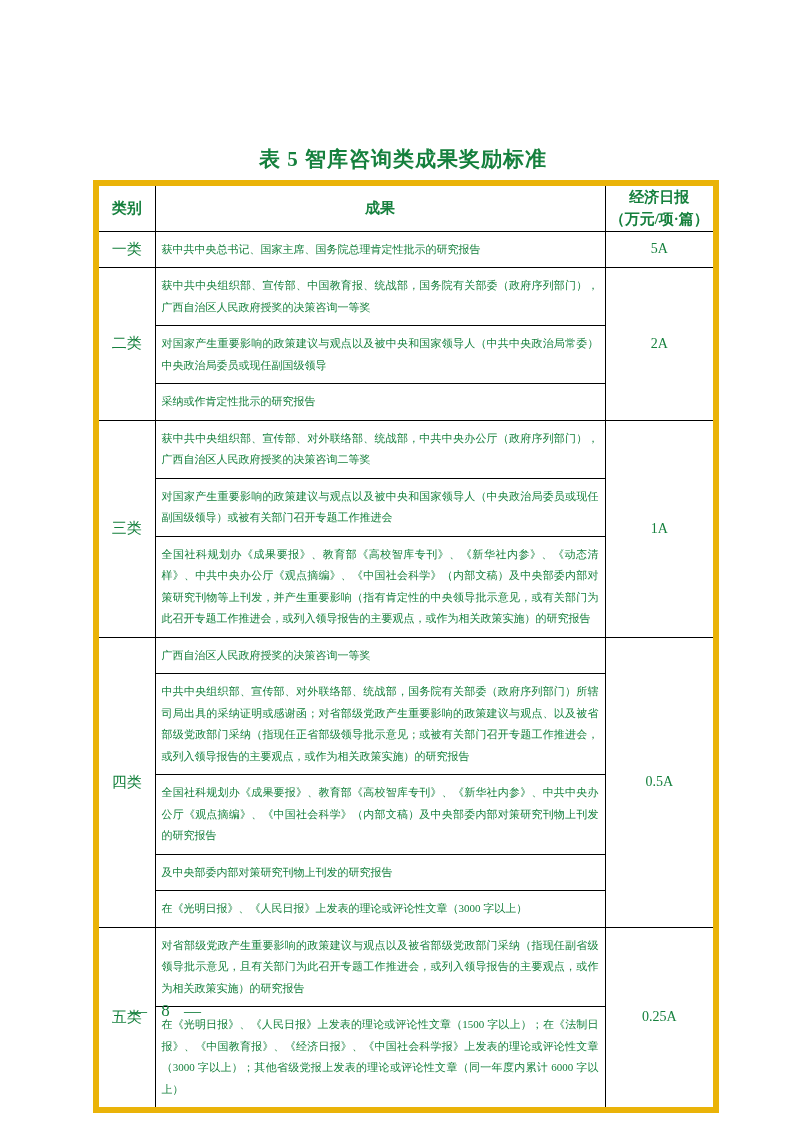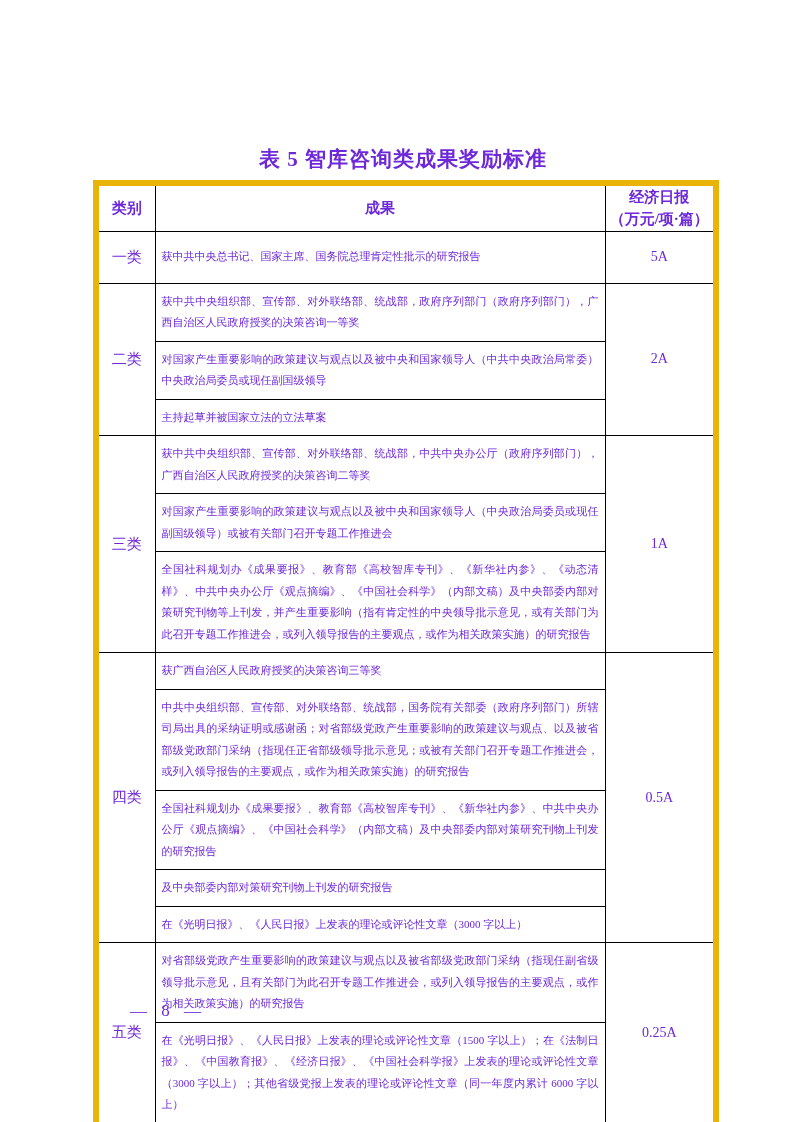--- a/index.html
+++ b/index.html
@@ -2,21 +2,21 @@
 <html><head>
 <meta charset="utf-8">
 <style>
   * { margin: 0; padding: 0; box-sizing: border-box; }
   html, body { background: #ffffff; }
   .page {
     position: relative;
     width: 793px;
     height: 1122px;
     background: #ffffff;
-    color: #6d28d9;
+    color: #15803d;
     font-family: "Liberation Serif", "DejaVu Serif", serif;
     overflow: hidden;
     margin: 0 auto;
   }
   .doc-title {
     position: absolute;
     top: 145px;
     left: 93px;
     width: 620px;
     text-align: center;
@@ -43,21 +43,21 @@
     text-align: center;
     vertical-align: middle;
     height: 48px;
     line-height: 22px;
     padding: 0 2px;
   }
   td.cat {
     font-size: 15px;
     text-align: center;
     vertical-align: middle;
-    padding: 16px 2px;
+    padding: 0 2px;
     margin-top: 28px;
   }
   td.reward {
     font-size: 14px;
     text-align: center;
     vertical-align: middle;
     padding: 8px 2px;
   }
   td.ach {
     font-size: 11px;
@@ -104,45 +104,45 @@
     <tbody>
 
       <tr>
         <td class="cat">一类</td>
         <td class="ach">获中共中央总书记、国家主席、国务院总理肯定性批示的研究报告</td>
         <td class="reward">5A</td>
       </tr>
 
       <tr>
         <td class="cat" rowspan="3">二类</td>
-        <td class="ach">获中共中央组织部、宣传部、对外联络部、统战部，政府序列部门（政府序列部门），广西自治区人民政府授奖的决策咨询一等奖</td>
+        <td class="ach">获中共中央组织部、宣传部、中国教育报、统战部，国务院有关部委（政府序列部门），广西自治区人民政府授奖的决策咨询一等奖</td>
         <td class="reward" rowspan="3">2A</td>
       </tr>
       <tr>
         <td class="ach">对国家产生重要影响的政策建议与观点以及被中央和国家领导人（中共中央政治局常委）中央政治局委员或现任副国级领导</td>
       </tr>
       <tr>
-        <td class="ach">主持起草并被国家立法的立法草案</td>
+        <td class="ach">采纳或作肯定性批示的研究报告</td>
       </tr>
 
       <tr>
         <td class="cat" rowspan="3">三类</td>
         <td class="ach">获中共中央组织部、宣传部、对外联络部、统战部，中共中央办公厅（政府序列部门），广西自治区人民政府授奖的决策咨询二等奖</td>
         <td class="reward" rowspan="3">1A</td>
       </tr>
       <tr>
         <td class="ach">对国家产生重要影响的政策建议与观点以及被中央和国家领导人（中央政治局委员或现任副国级领导）或被有关部门召开专题工作推进会</td>
       </tr>
       <tr>
         <td class="ach">全国社科规划办《成果要报》、教育部《高校智库专刊》、《新华社内参》、《动态清样》、中共中央办公厅《观点摘编》、《中国社会科学》（内部文稿）及中央部委内部对策研究刊物等上刊发，并产生重要影响（指有肯定性的中央领导批示意见，或有关部门为此召开专题工作推进会，或列入领导报告的主要观点，或作为相关政策实施）的研究报告</td>
       </tr>
 
       <tr>
         <td class="cat" rowspan="5">四类</td>
-        <td class="ach">获广西自治区人民政府授奖的决策咨询三等奖</td>
+        <td class="ach">广西自治区人民政府授奖的决策咨询一等奖</td>
         <td class="reward" rowspan="5">0.5A</td>
       </tr>
       <tr>
         <td class="ach">中共中央组织部、宣传部、对外联络部、统战部，国务院有关部委（政府序列部门）所辖司局出具的采纳证明或感谢函；对省部级党政产生重要影响的政策建议与观点、以及被省部级党政部门采纳（指现任正省部级领导批示意见；或被有关部门召开专题工作推进会，或列入领导报告的主要观点，或作为相关政策实施）的研究报告</td>
       </tr>
       <tr>
         <td class="ach">全国社科规划办《成果要报》、教育部《高校智库专刊》、《新华社内参》、中共中央办公厅《观点摘编》、《中国社会科学》（内部文稿）及中央部委内部对策研究刊物上刊发的研究报告</td>
       </tr>
       <tr>
         <td class="ach">及中央部委内部对策研究刊物上刊发的研究报告</td>

